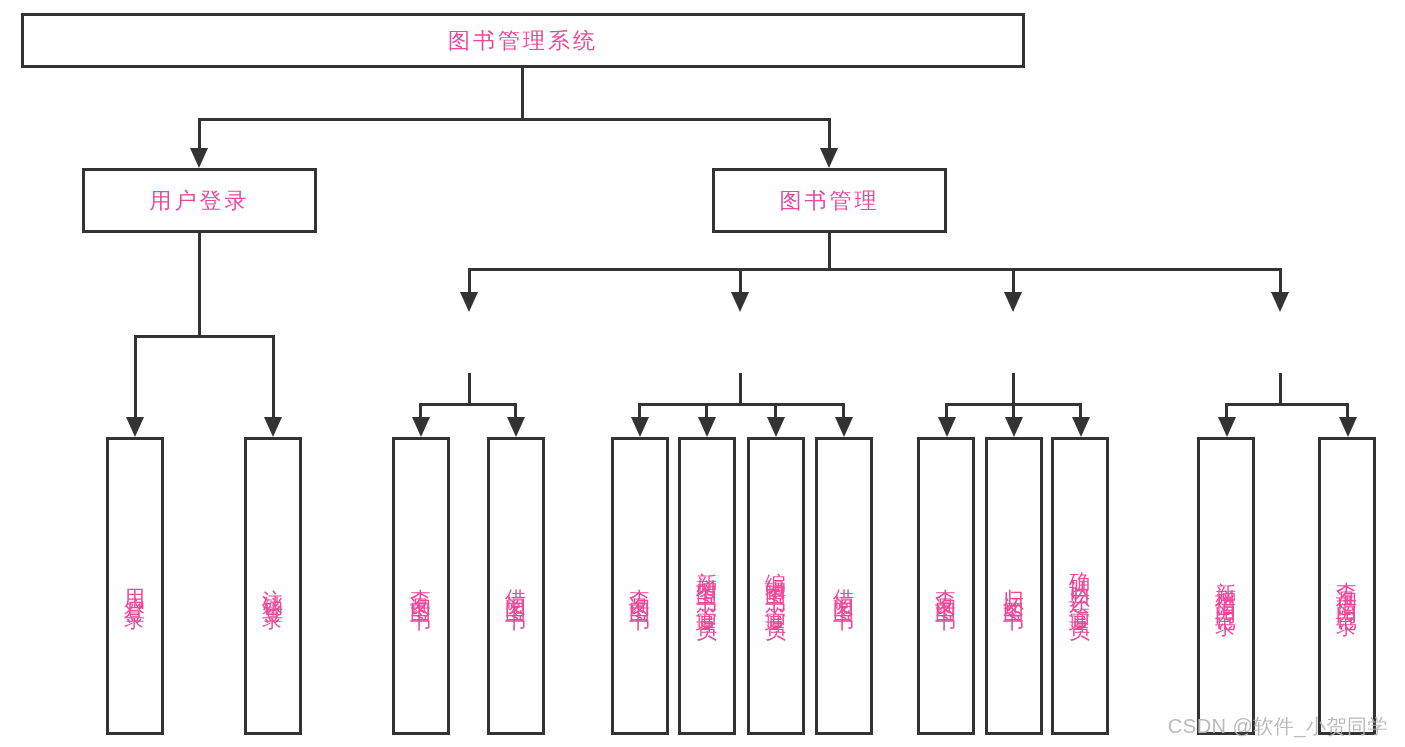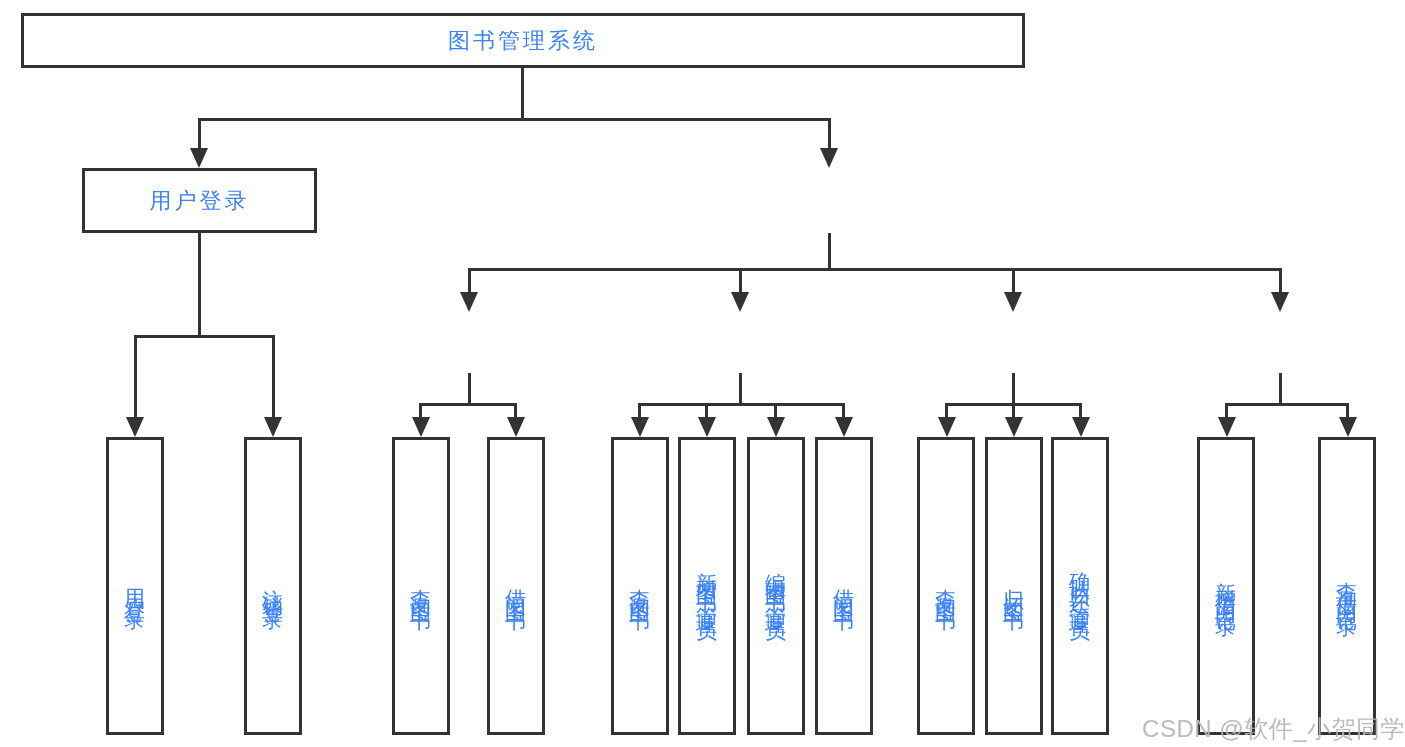--- a/index.html
+++ b/index.html
@@ -7,55 +7,56 @@
     position:relative;
     width:1405px;height:747px;
     background:#ffffff;
     font-family:"Liberation Sans","DejaVu Sans",sans-serif;
     overflow:hidden;
   }
   .box{
     position:absolute;box-sizing:border-box;
     border:3px solid #333333;background:#ffffff;
     display:flex;align-items:center;justify-content:center;
-    font-size:22px;letter-spacing:3px;color:#3b82f6;
+    font-size:22px;letter-spacing:3px;color:#ec4899;
     white-space:nowrap;
   }
   .leaf{
     writing-mode:vertical-rl;text-orientation:mixed;
     font-size:21px;letter-spacing:7px;line-height:1;
   }
   .vline{position:absolute;width:3px;background:#333333;}
   .hline{position:absolute;height:3px;background:#333333;}
   .arrow{
     position:absolute;width:0;height:0;
     border-left:9px solid transparent;border-right:9px solid transparent;
     border-top:20px solid #333333;
   }
   .watermark{
-    position:absolute;right:0;top:713px;z-index:10;
-    font-size:24px;color:rgba(182,182,182,0.95);
+    position:absolute;right:17px;top:713px;z-index:10;
+    font-size:20px;color:rgba(182,182,182,0.95);
     letter-spacing:0.5px;white-space:nowrap;
   }
 </style>
 </head>
 <body>
 
 <div class="canvas">
 
   <div class="box" style="left:21px;top:13px;width:1004px;height:55px;">图书管理系统</div>
 
   <div class="vline" style="left:521px;top:68px;height:52px;"></div>
   <div class="hline" style="left:198px;top:118px;width:633px;"></div>
   <div class="vline" style="left:198px;top:118px;height:32px;"></div>
   <div class="arrow" style="left:190px;top:148px;"></div>
   <div class="vline" style="left:828px;top:118px;height:32px;"></div>
   <div class="arrow" style="left:820px;top:148px;"></div>
 
   <div class="box" style="left:82px;top:168px;width:235px;height:65px;">用户登录</div>
+  <div class="box" style="left:712px;top:168px;width:235px;height:65px;">图书管理</div>
 
   <div class="vline" style="left:198px;top:233px;height:104px;"></div>
   <div class="hline" style="left:134px;top:335px;width:141px;"></div>
   <div class="vline" style="left:134px;top:335px;height:84px;"></div>
   <div class="arrow" style="left:126px;top:417px;"></div>
   <div class="vline" style="left:272px;top:335px;height:84px;"></div>
   <div class="arrow" style="left:264px;top:417px;"></div>
 
   <div class="vline" style="left:828px;top:233px;height:38px;"></div>
   <div class="hline" style="left:468px;top:268px;width:814px;"></div>

